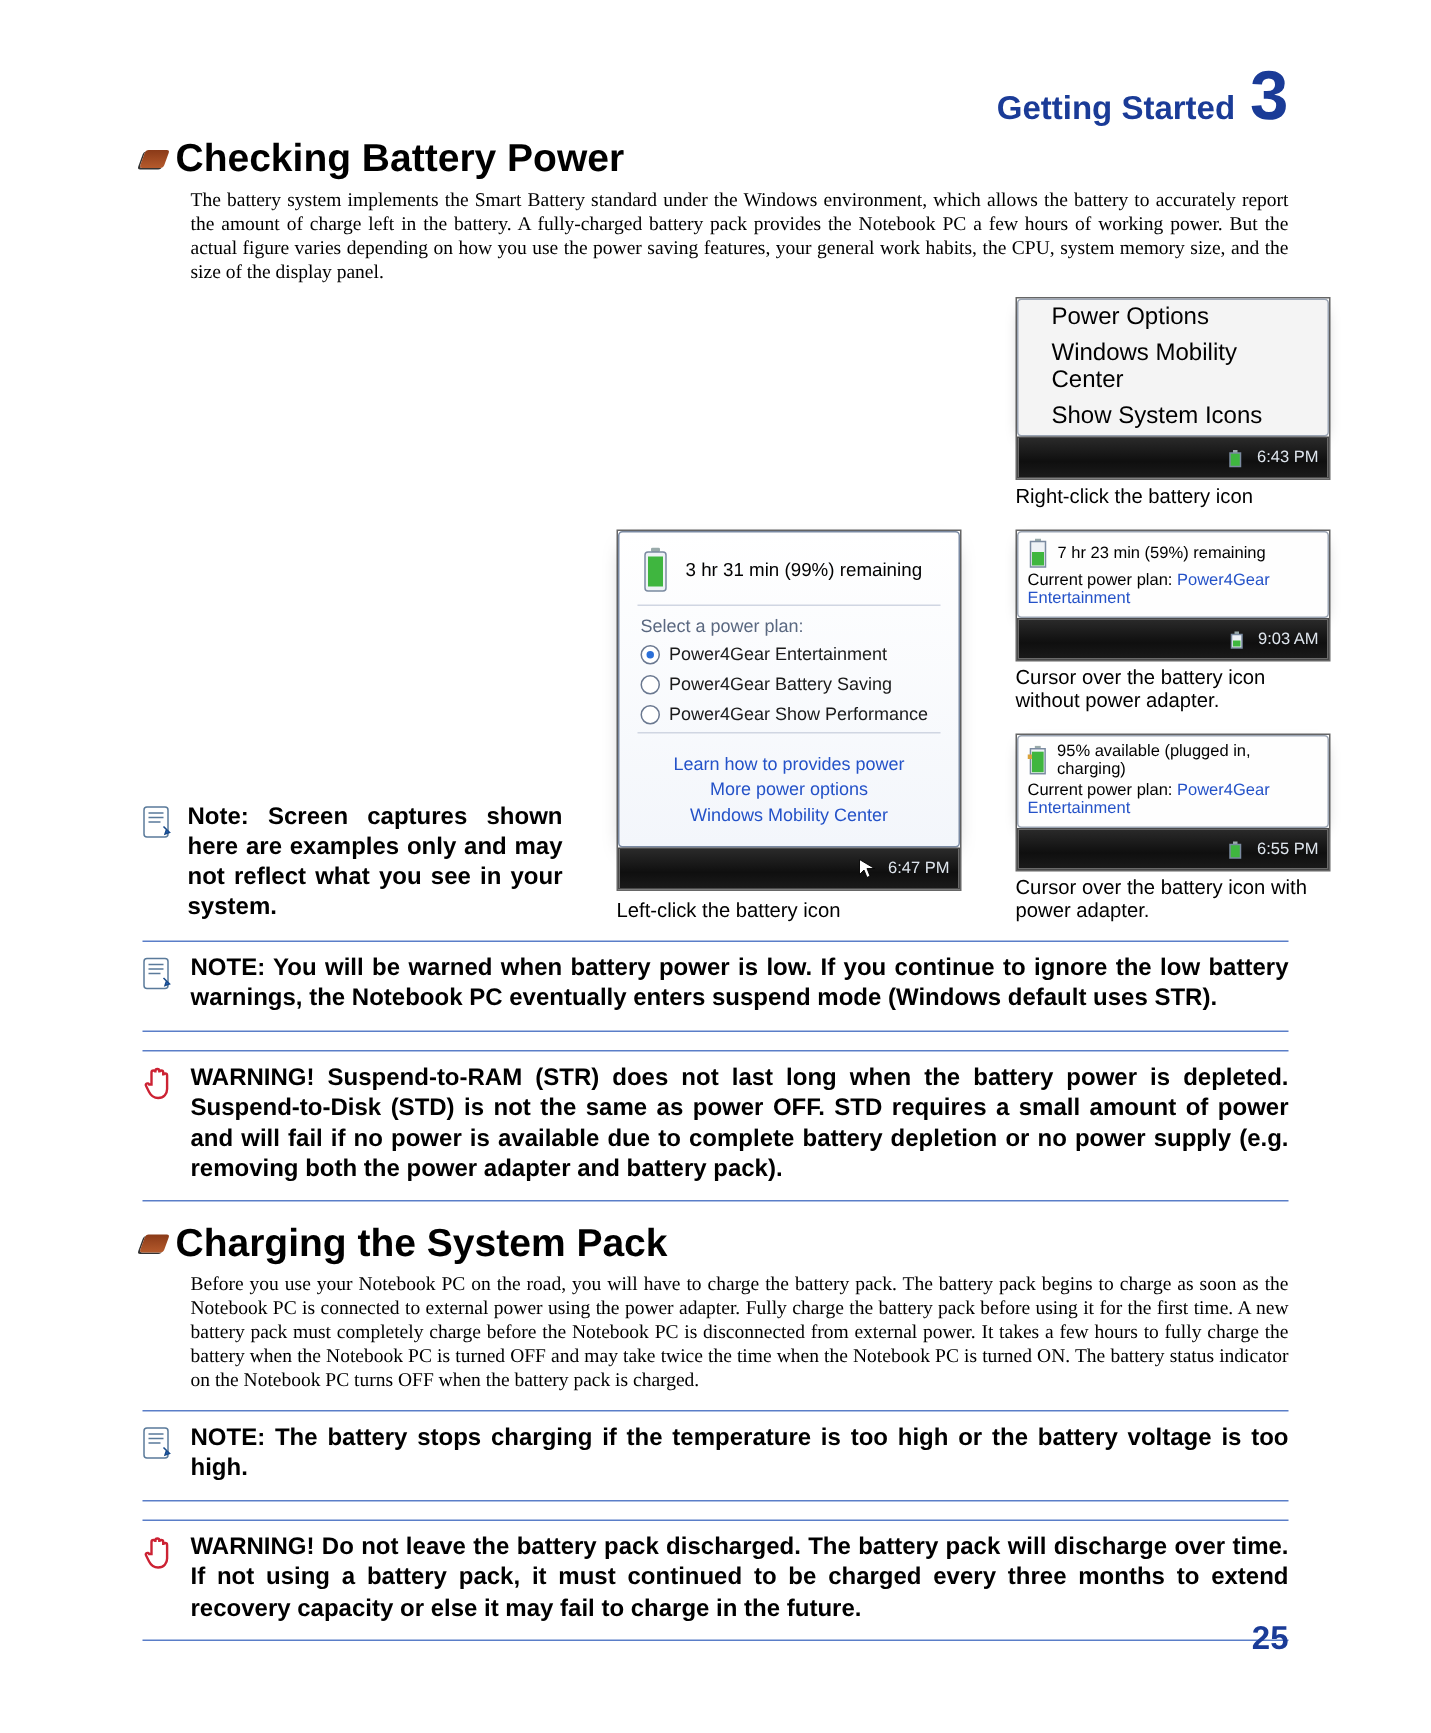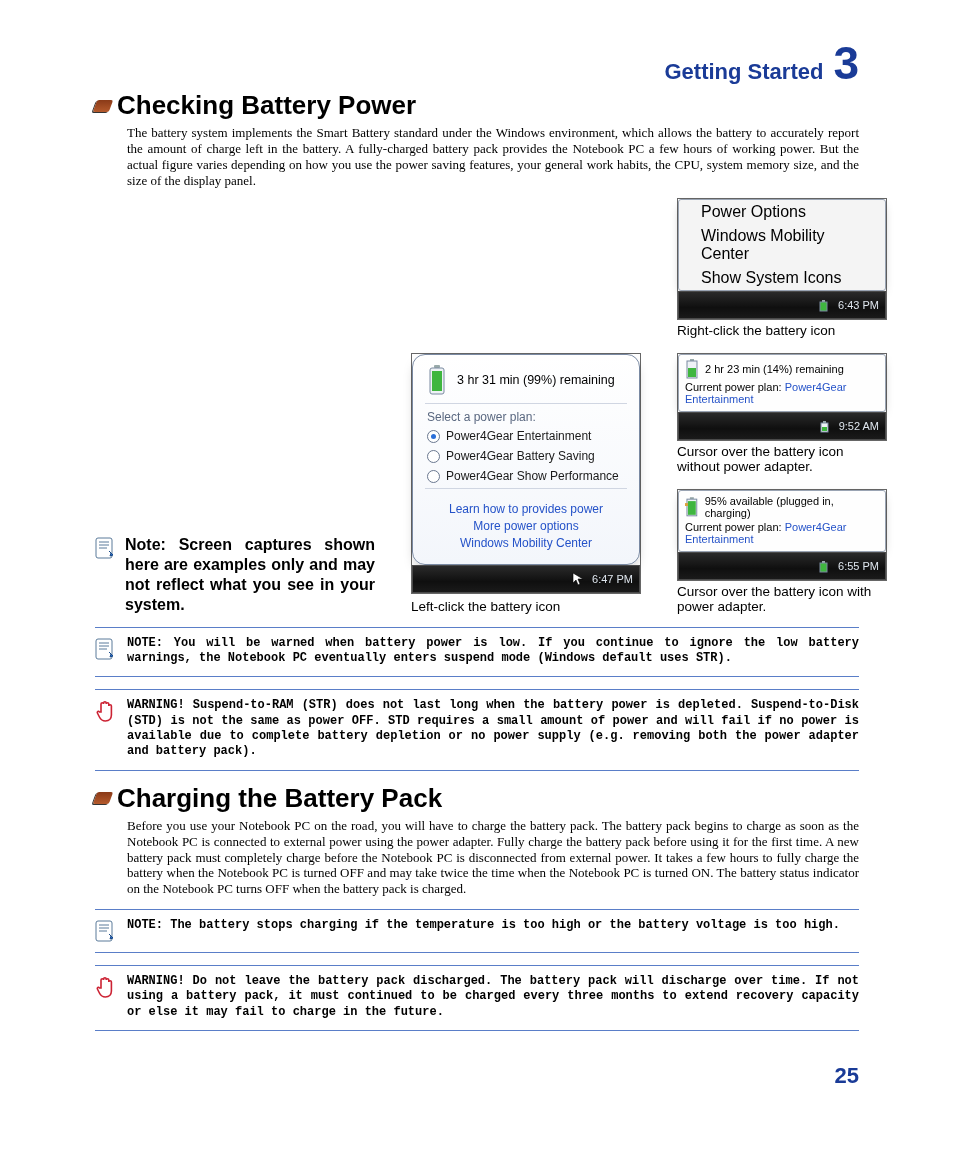--- a/index.html
+++ b/index.html
@@ -61,51 +61,51 @@
     width: 250px; flex: 0 0 250px;
   }
   .callout-box {
     display:flex; gap: 10px; align-items:flex-start;
     border-top: 1px solid #5a7ec8;
     border-bottom: 1px solid #5a7ec8;
     padding: 8px 0 10px 0;
     margin: 12px 0;
   }
   .callout-text {
-    font-family: Liberation Mono, monospace;
-    font-size: 12px; font-weight: bold;
+    font-family: Liberation Sans, sans-serif;
+    font-size: 16px; font-weight: bold;
     text-align: justify; line-height: 1.28;
     flex: 1;
   }
   .fig-col { flex: 1; display:flex; flex-direction:column; gap:6px; }
   .fig-caption {
     font-family: Arial, Helvetica, sans-serif;
     font-size: 13.5px; line-height: 1.1;
   }
   .page-number {
-    position: absolute; bottom: 66px; right: 95px;
+    position: absolute; bottom: 50px; right: 95px;
     font-family: Arial, Helvetica, sans-serif;
     color: #1a3b97; font-weight: bold; font-size: 22px;
   }
   
   .taskbar {
     height: 26px;
     background: linear-gradient(#2a2a2a,#0f0f0f 60%,#1a1a1a);
     border: 1px solid #4a4a4a;
     display:flex; justify-content:flex-end; align-items:center;
     padding: 0 6px; gap:6px;
     color: #dfe6ee; font-family: "Segoe UI", Tahoma, sans-serif; font-size: 11px;
   }
   .tray-icon { width:14px; height:14px; display:inline-block; }
   
   .flyout {
     width: 220px;
     background: linear-gradient(#fff,#f3f6fb);
     border: 1px solid #7a8aa3;
-    border-radius: 13px;
+    border-radius: 3px;
     box-shadow: 0 6px 14px -6px rgba(0,0,0,.4);
     font-family: "Segoe UI", Tahoma, sans-serif;
     color: #1a1a1a;
     font-size: 12px;
   }
   .flyout-head { display:flex; align-items:center; gap:10px; padding:10px 14px 6px 14px; }
   .flyout-head .status { color:#000; font-size:12.5px; }
   .flyout hr { border:none; border-top:1px solid #d0d6e2; margin: 2px 12px; }
   .plan-label { color:#5a6880; padding: 4px 14px 2px 14px; }
   .radio-row { display:flex; align-items:center; gap:6px; padding: 3px 14px; }
@@ -231,31 +231,31 @@
       <div style="height:6px;"></div>
 
       <div style="border:1px solid #666;">
         <div class="tooltip" style="width:auto;">
           <div class="tline">
             <svg class="svg-batt" width="14" height="20" viewBox="0 0 14 20">
                 <rect x="5" y="0" width="4" height="2" fill="#9aa"></rect>
                 <rect x="2" y="2" width="10" height="17" fill="#eef2f6" stroke="#7a8aa0"></rect>
                 <rect x="3" y="9" width="8" height="9" fill="#3fb63f"></rect>
               </svg>
-            <span>2 hr 23 min (14%) remaining</span>
+            <span>7 hr 23 min (59%) remaining</span>
           </div>
           <div class="plan"><span>Current power plan:</span> <span class="link">Power4Gear Entertainment</span></div>
         </div>
         <div class="taskbar">
           <span class="tray-icon"><svg width="14" height="14" viewBox="0 0 14 14">
                 <rect x="4" y="2" width="3" height="2" fill="#9aa"></rect>
                 <rect x="2" y="4" width="7" height="9" fill="#eef2f6" stroke="#7a8aa0"></rect>
                 <rect x="3" y="8" width="5" height="4" fill="#3fb63f"></rect>
               </svg></span>
-          <span>9:52 AM</span>
+          <span>9:03 AM</span>
         </div>
       </div>
       <div class="fig-caption">Cursor over the battery icon without power adapter.</div>
 
       <div style="height:6px;"></div>
 
       <div style="border:1px solid #666;">
         <div class="tooltip" style="width:auto;">
           <div class="tline">
             <svg class="svg-batt" width="14" height="20" viewBox="0 0 14 20">
@@ -295,21 +295,21 @@
     <span class="warn-icon">
       <svg width="22" height="24" viewBox="0 0 22 24">
           <path d="M6 12V4a1.3 1.3 0 012.6 0V3a1.3 1.3 0 012.6 0v1a1.3 1.3 0 012.6 0v2a1.3 1.3 0 012.6 0v9c0 3-2 6-6 6-3 0-5-2-6-4l-2-4c-.7-1.4 1.2-2.6 2-1z" fill="none" stroke="#c23" stroke-width="1.6"></path>
         </svg>
     </span>
     <div class="callout-text">WARNING!  Suspend-to-RAM (STR) does not last long when the battery power is depleted. Suspend-to-Disk (STD) is not the same as power OFF. STD requires a small amount of power and will fail if no power is available due to complete battery depletion or no power supply (e.g. removing both the power adapter and battery pack).</div>
   </div>
 
   <h2 class="section">
     <span class="sec-icon"></span>
-    <span>Charging the Battery Pack</span>
+    <span>Charging the System Pack</span>
   </h2>
   <p class="body">Before you use your Notebook PC on the road, you will have to charge the battery pack. The battery pack begins to charge as soon as the Notebook PC is connected to external power using the power adapter. Fully charge the battery pack before using it for the first time. A new battery pack must completely charge before the Notebook PC is disconnected from external power. It takes a few hours to fully charge the battery when the Notebook PC is turned OFF and may take twice the time when the Notebook PC is turned ON. The battery status indicator on the Notebook PC turns OFF when the battery pack is charged.</p>
 
   <div class="callout-box">
     <span class="note-icon">
       <svg width="22" height="22" viewBox="0 0 22 22">
           <rect x="1" y="1" width="16" height="20" rx="2" fill="#fff" stroke="#5a7a9a"></rect>
           <path d="M4 5h10M4 8h10M4 11h8" stroke="#5a7a9a" stroke-width="1"></path>
           <path d="M14 14l4 4-3 1 1-3z" fill="#2a6acb" stroke="#184a8a"></path>
         </svg>

